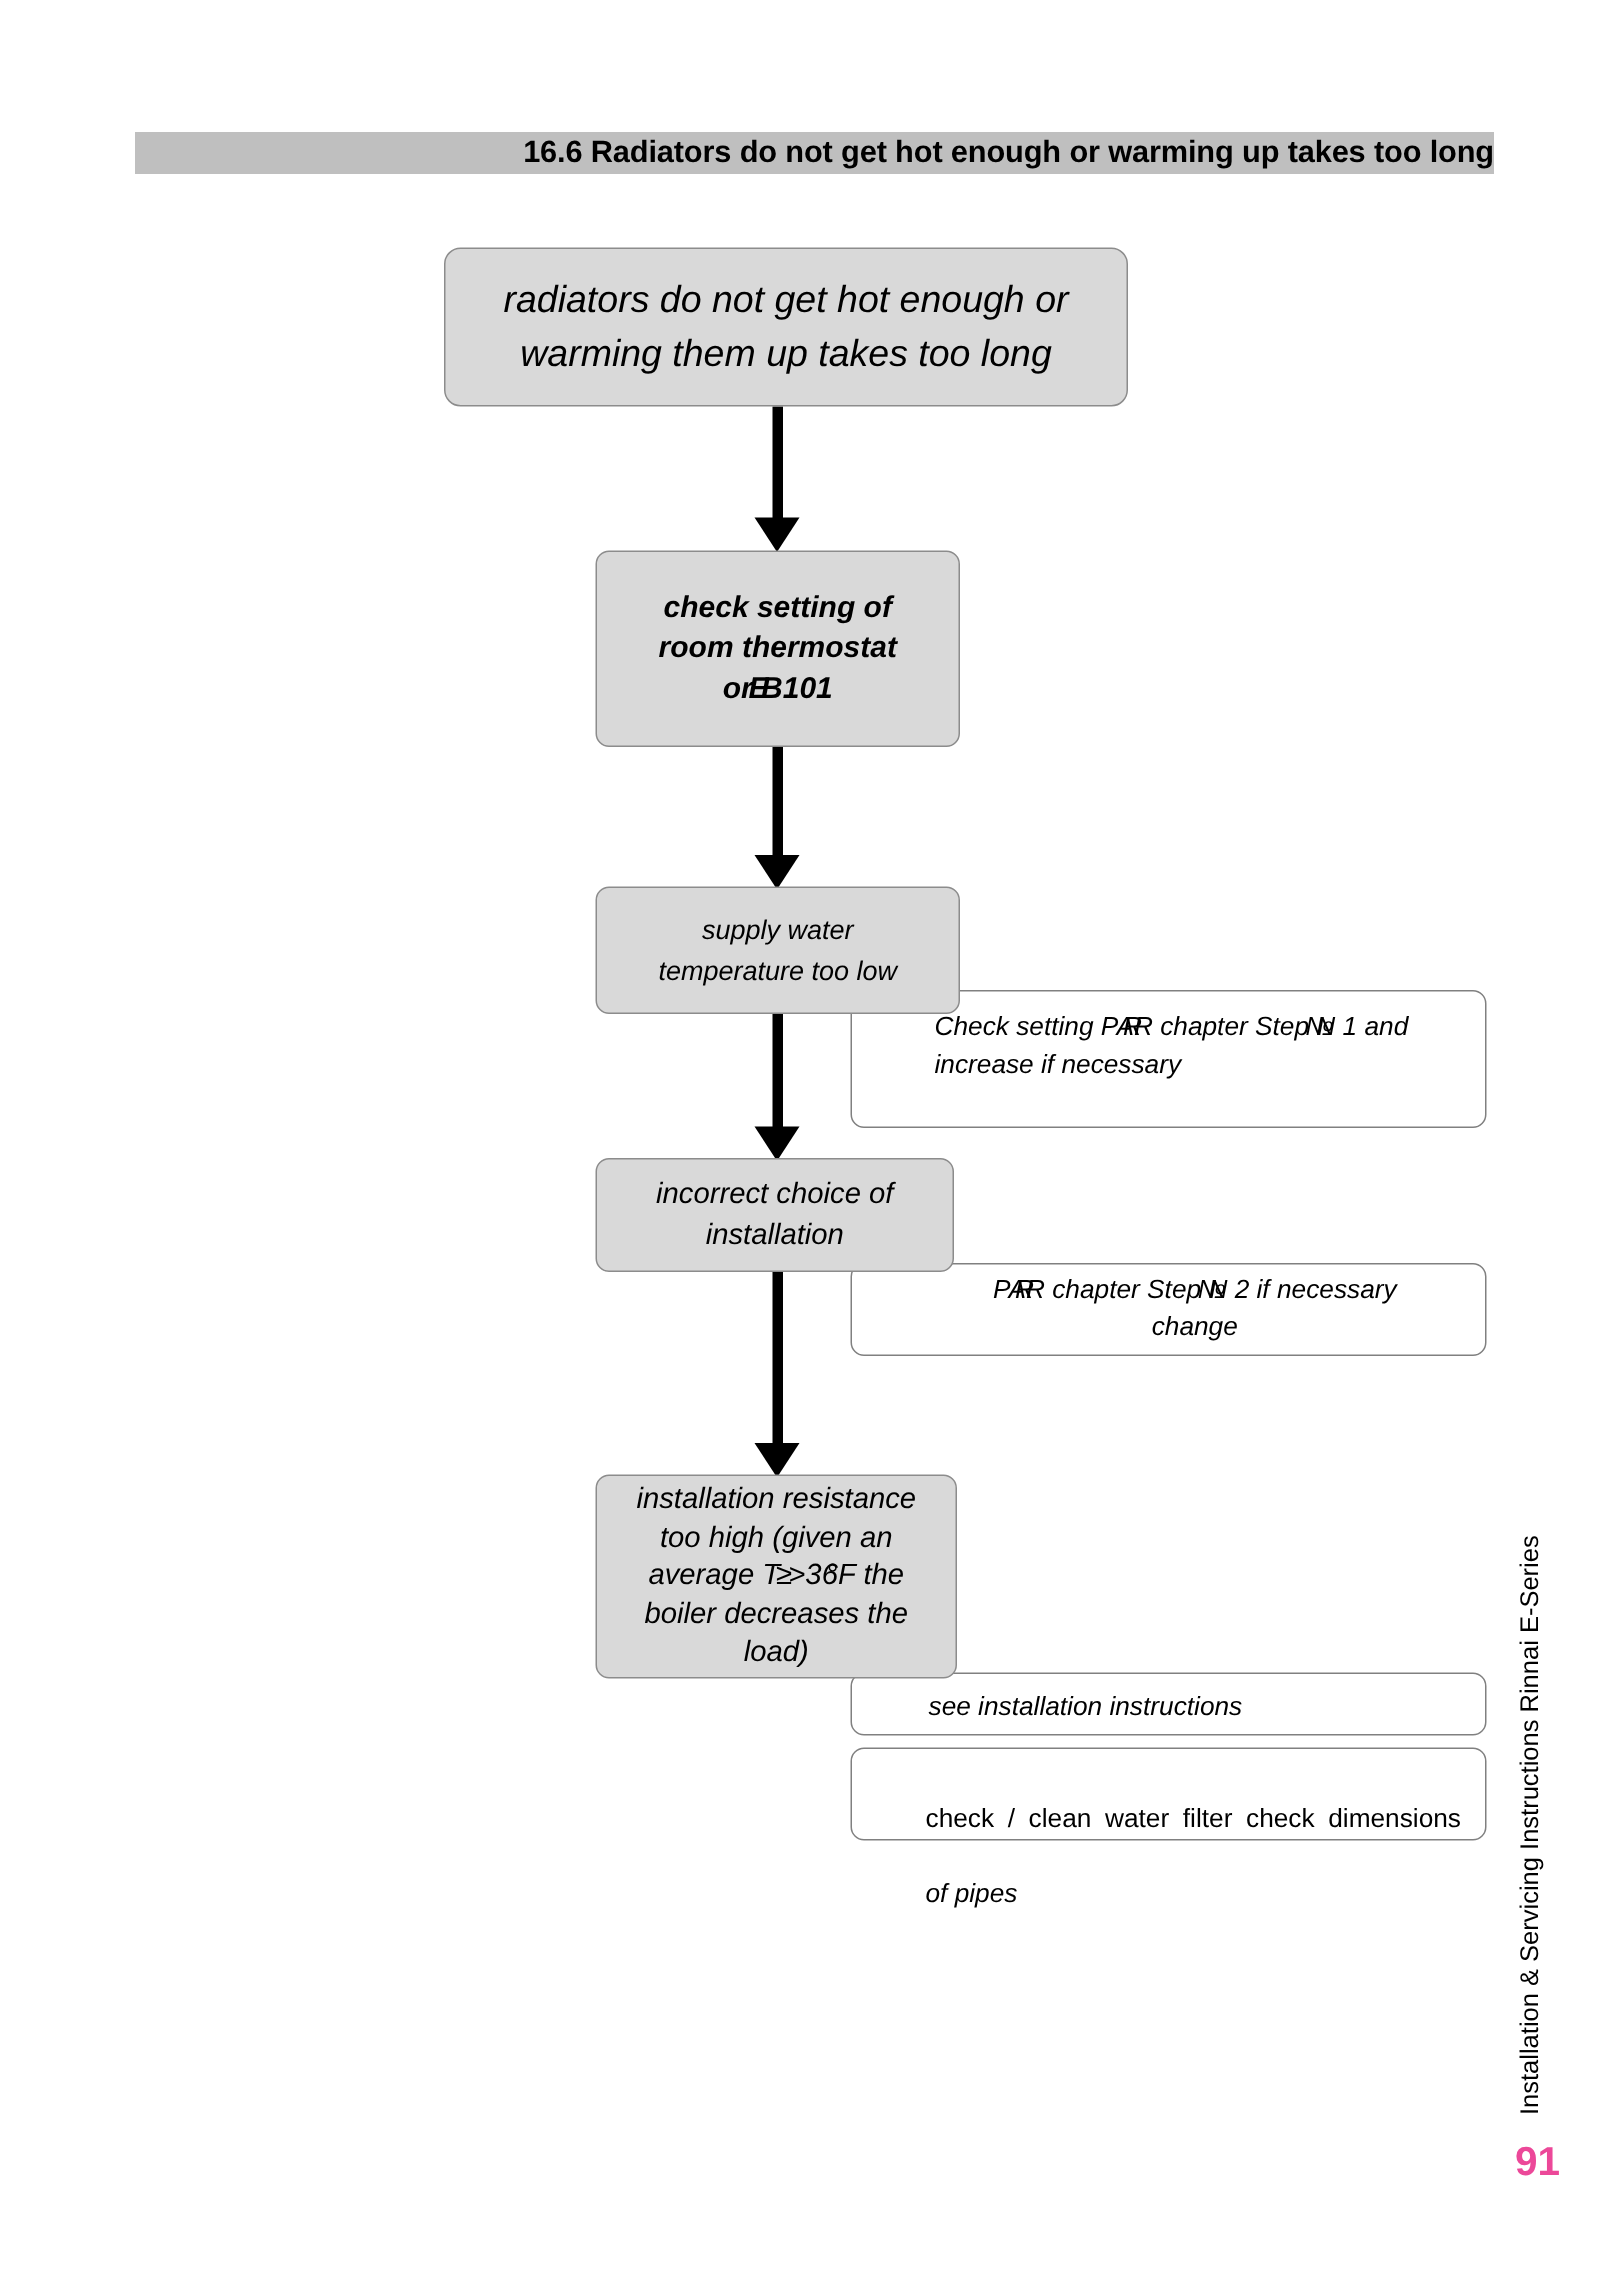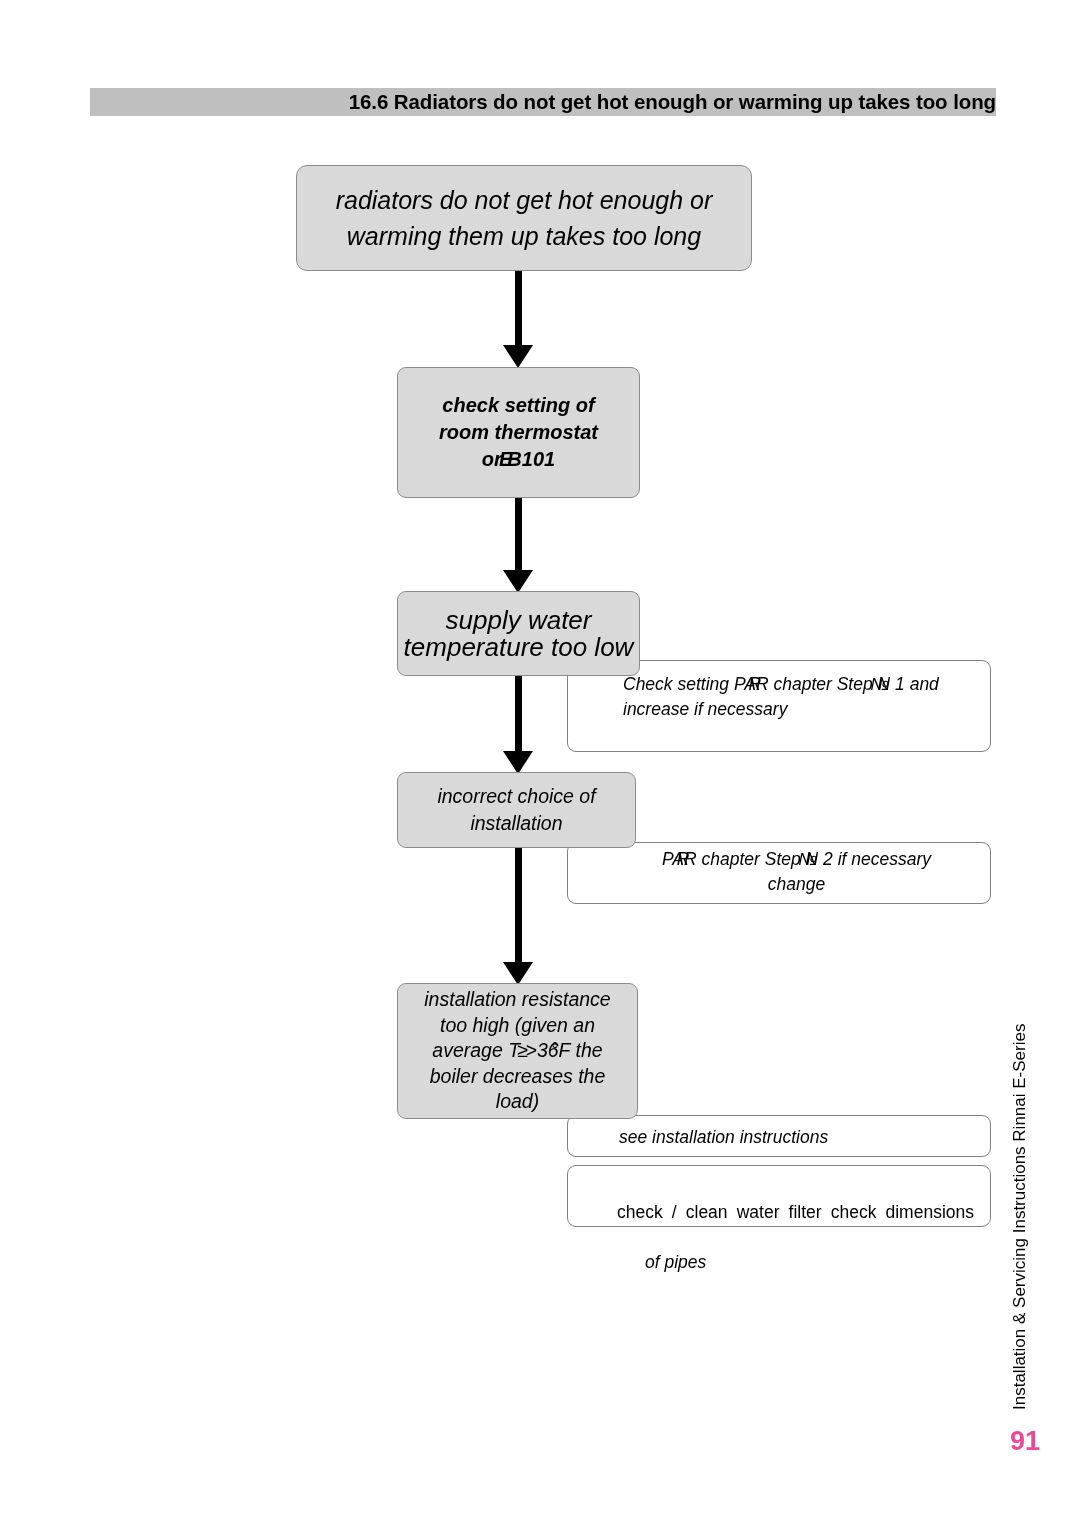--- a/index.html
+++ b/index.html
@@ -89,21 +89,21 @@
     font-weight: bold;
   }
 
   #node-supply {
     left: 397px;
     top: 591px;
     width: 243px;
     height: 85px;
   }
   #node-supply .node-text {
-    font-size: 26px;
+    font-size: 18px;
     line-height: 27px;
     text-align: center;
   }
 
   #node-choice {
     left: 397px;
     top: 772px;
     width: 239px;
     height: 76px;
   }
@@ -202,21 +202,20 @@
   }
   .note-line-justify {
     display: block;
     font-style: normal;
     text-align: justify;
     text-align-last: justify;
   }
   .note-line-italic {
     display: block;
     font-style: italic;
-    margin-left: 28px;
   }
 
   
   .arrow-line {
     position: absolute;
     width: 7px;
     background: #000000;
     z-index: 1;
   }
   .arrow-head {

